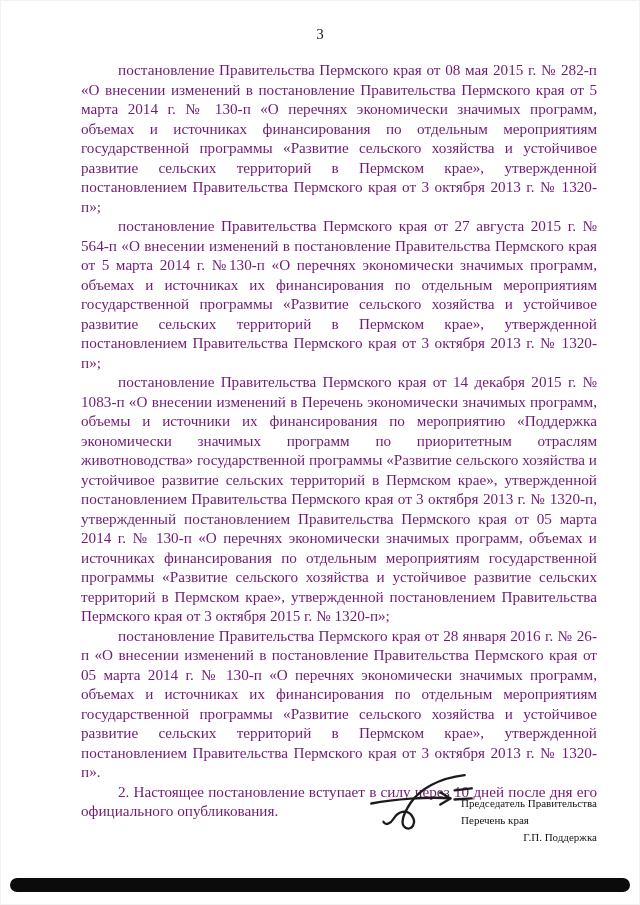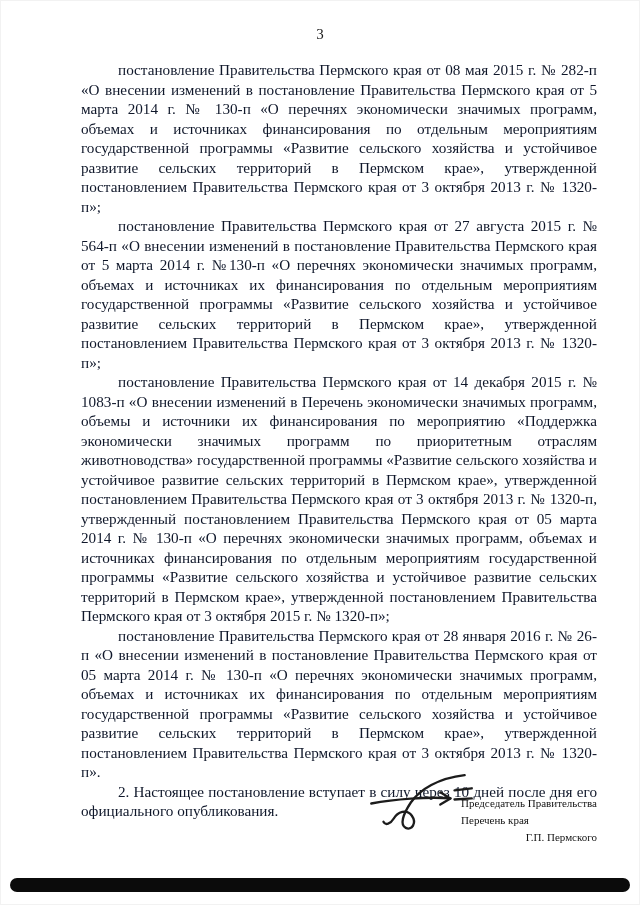--- a/index.html
+++ b/index.html
@@ -28,21 +28,21 @@
     color: #1a1a1a;
   }
   .body-text {
     position: absolute;
     top: 60px;
     left: 81px;
     width: 516px;
     font-size: 15.2px;
     line-height: 19.5px;
     text-align: justify;
-    color: #0f172a;
+    color: #701a75;
   }
   .body-text p {
     margin: 0;
     padding: 0;
     text-indent: 37px;
   }
   .signature-block {
     position: absolute;
     left: 81px;
     right: 43px;
@@ -99,18 +99,18 @@
     <svg class="sig-scribble" viewBox="0 0 110 65" aria-hidden="true">
       <g fill="none" stroke="#1c1c1c" stroke-width="2.3" stroke-linecap="round">
         <path d="M98,6 C72,9 54,20 45,33 C37,45 34,55 40,58 C46,61 51,53 46,46 C41,39 32,42 28,49 C25,54 20,56 18,52"></path>
         <path d="M6,34 C28,30 62,27 84,29"></path>
         <path d="M84,29 L74,23 M84,29 L74,35"></path>
         <path d="M88,21 L105,19"></path>
         <path d="M88,30 L105,29"></path>
       </g>
     </svg>
 
-    <div class="sig-name">Г.П. Пермского</div>
+    <div class="sig-name">Г.П. Поддержка</div>
   </div>
 
   <div class="scan-bar"></div>
 
 </div>
 
 </body></html>

